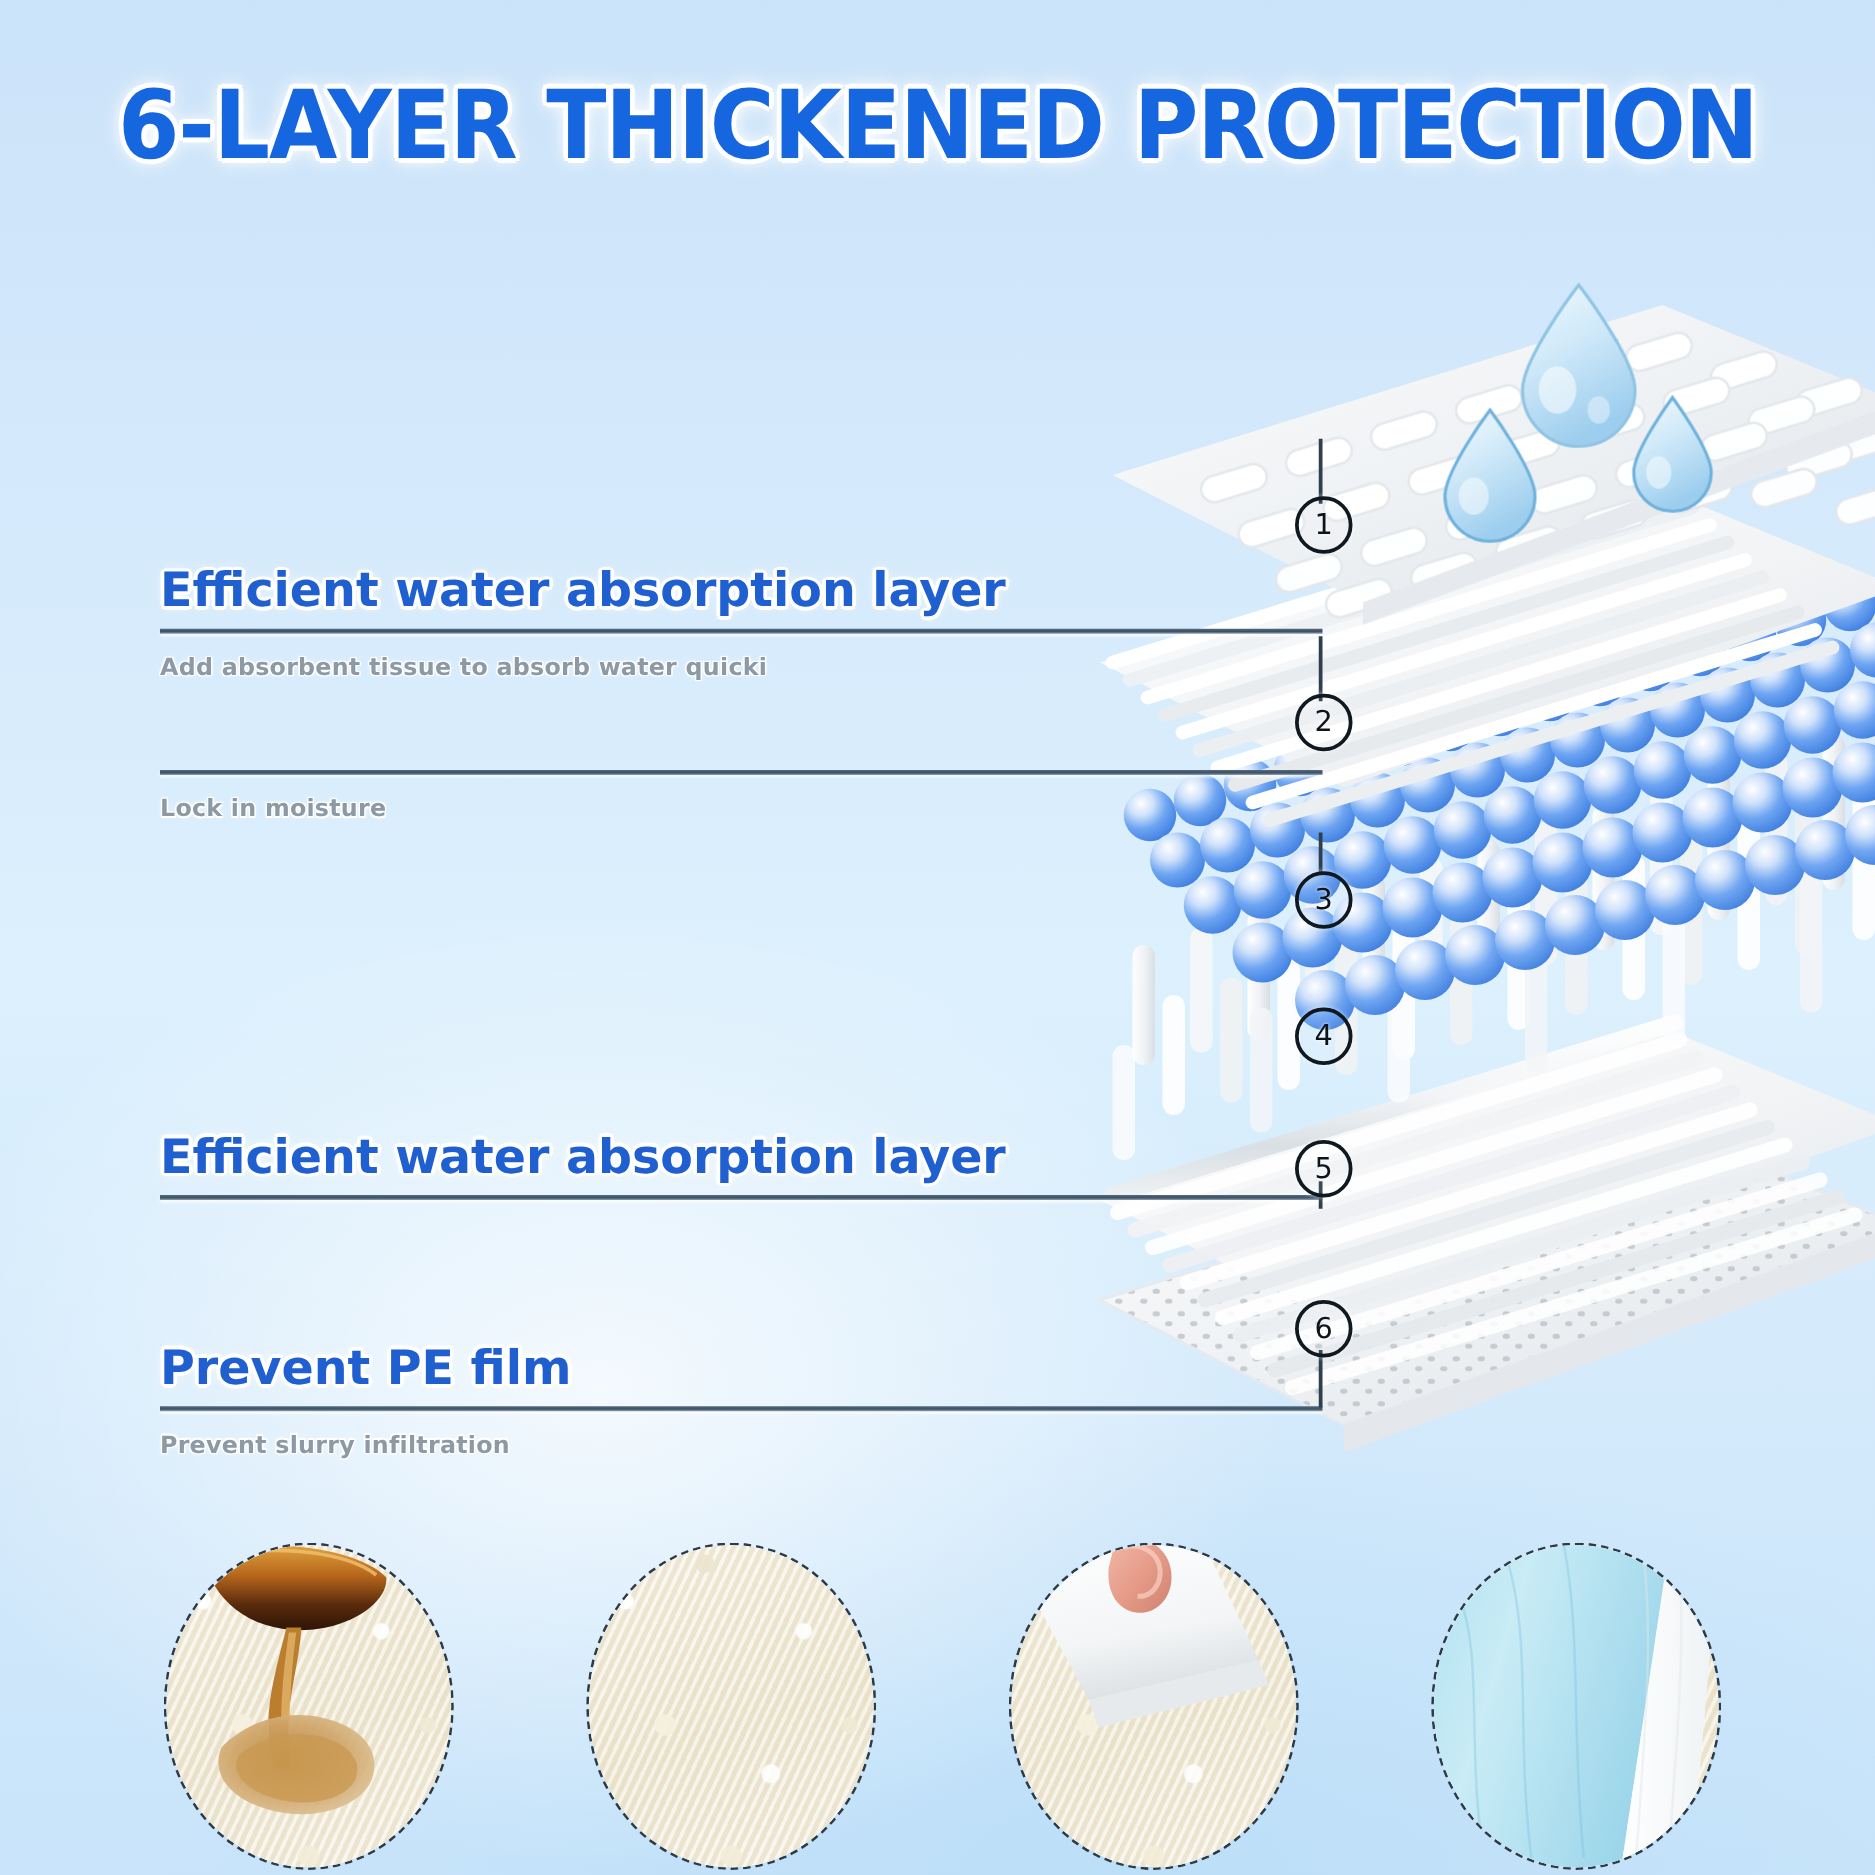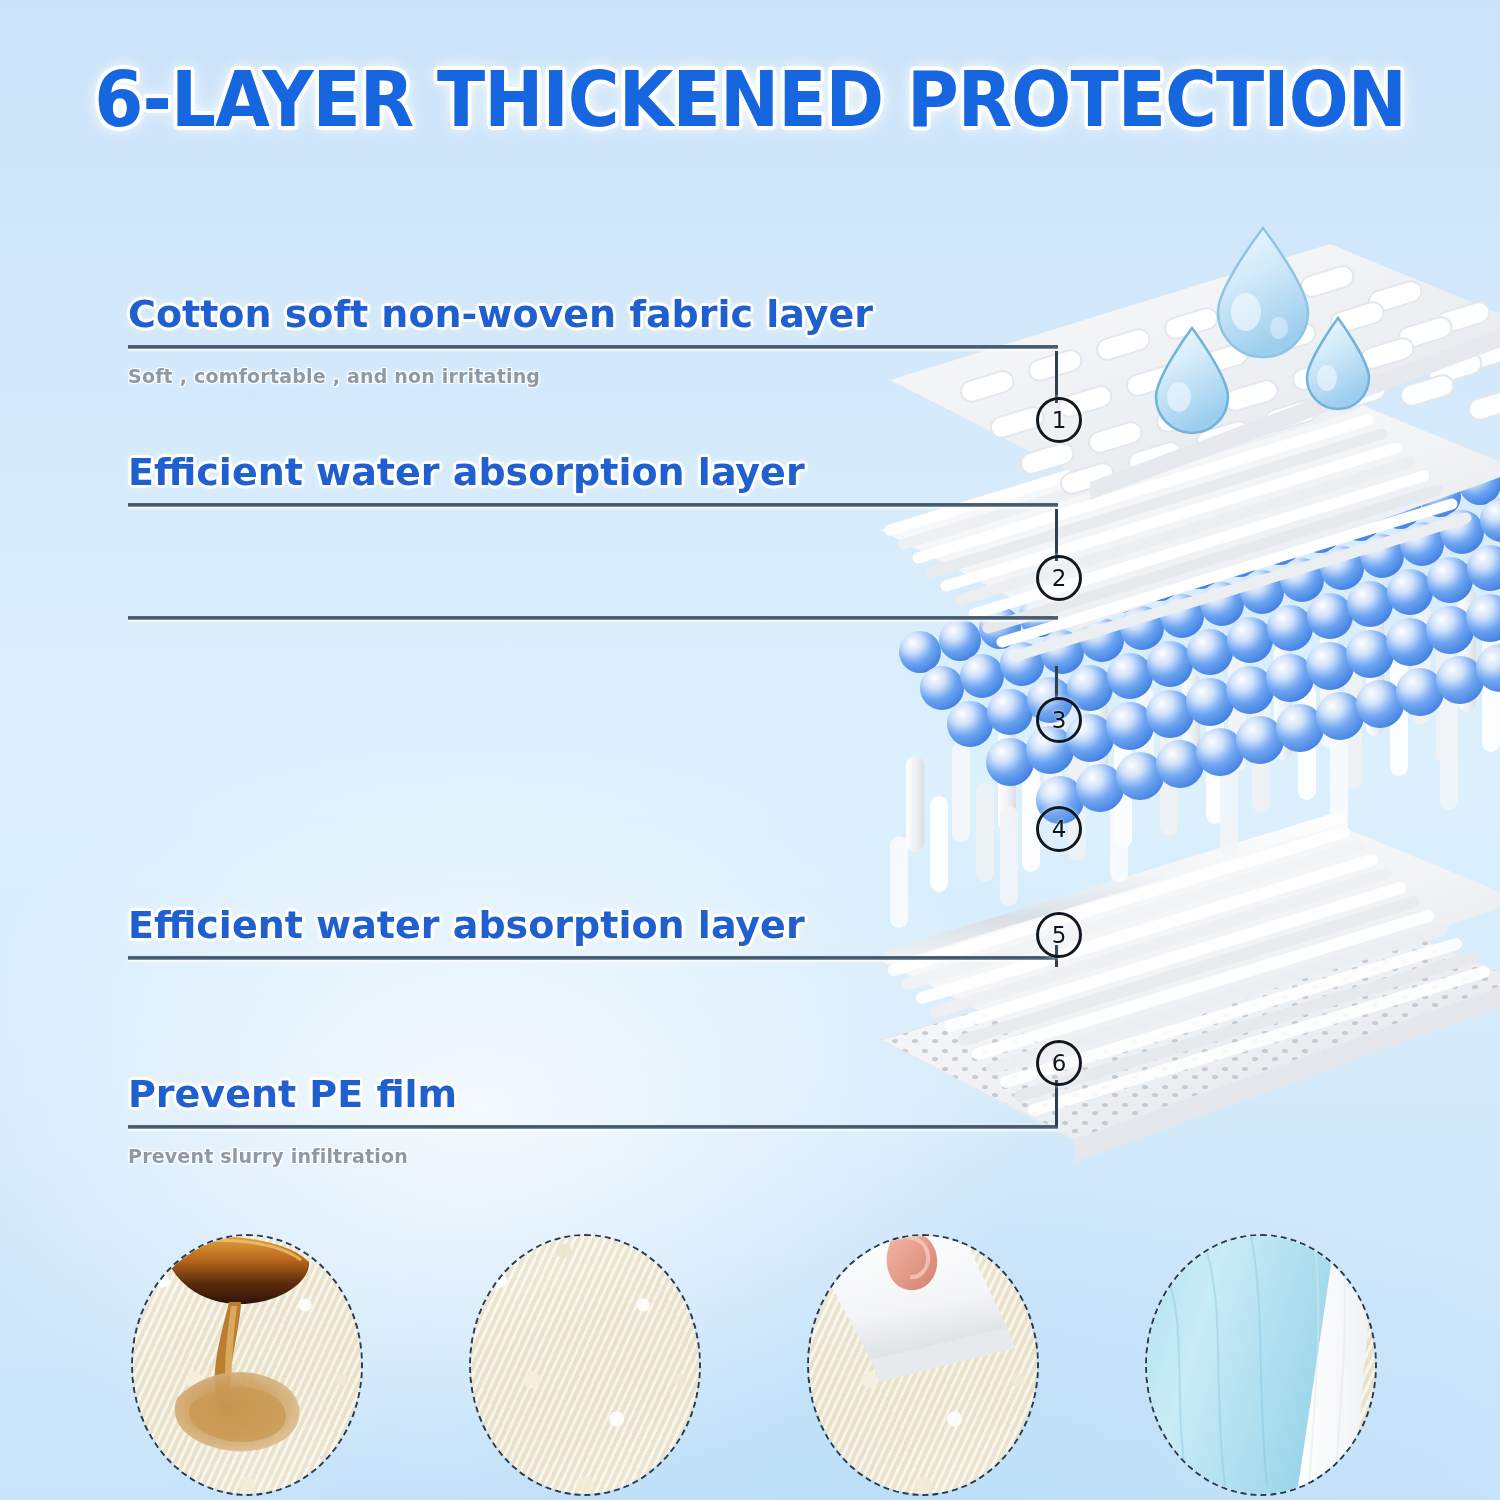--- a/index.html
+++ b/index.html
@@ -411,41 +411,38 @@
       </g>
       <g>
         <path d="M478,118 C478,118 447,160 447,178 a31,31 0 0 0 62,0 C509,160 478,118 478,118 Z" fill="url(#dropG)" stroke="#6fb2dd" stroke-width="2.5"></path>
         <ellipse cx="467" cy="178" rx="10" ry="13" fill="#ffffff" opacity=".5"></ellipse>
       </g>
     </svg>
   </div>
 
   <div class="layers">
 
-    <div class="layer-row" style="top:292px;">
-      <div class="layer-head">Cotton soft non-woven fabric layer</div>
-      <div class="rule"></div>
-      <div class="layer-sub">Soft , comfortable , and non irritating</div>
-    </div>
     <div class="leader" style="left:1055px;top:351px;height:52px;"></div>
     <div class="numcircle" style="left:1036px;top:397px;">
       <span>1</span>
     </div>
 
     <div class="layer-row" style="top:450px;">
       <div class="layer-head">Efficient water absorption layer</div>
       <div class="rule"></div>
+      <div class="layer-sub">Add absorbent tissue to absorb water quicki</div>
     </div>
     <div class="leader" style="left:1055px;top:509px;height:52px;"></div>
     <div class="numcircle" style="left:1036px;top:555px;">
       <span>2</span>
     </div>
 
     <div class="layer-row" style="top:607px;">
       <div class="rule"></div>
+      <div class="layer-sub">Lock in moisture</div>
     </div>
     <div class="leader" style="left:1055px;top:666px;height:34px;"></div>
     <div class="numcircle" style="left:1036px;top:697px;">
       <span>3</span>
     </div>
 
     <div class="numcircle" style="left:1036px;top:806px;">
       <span>4</span>
     </div>
 

